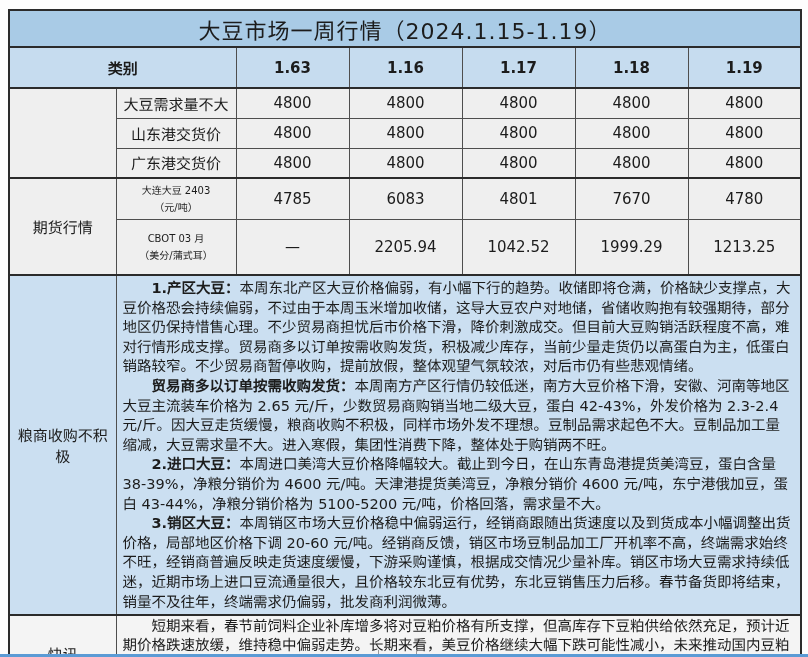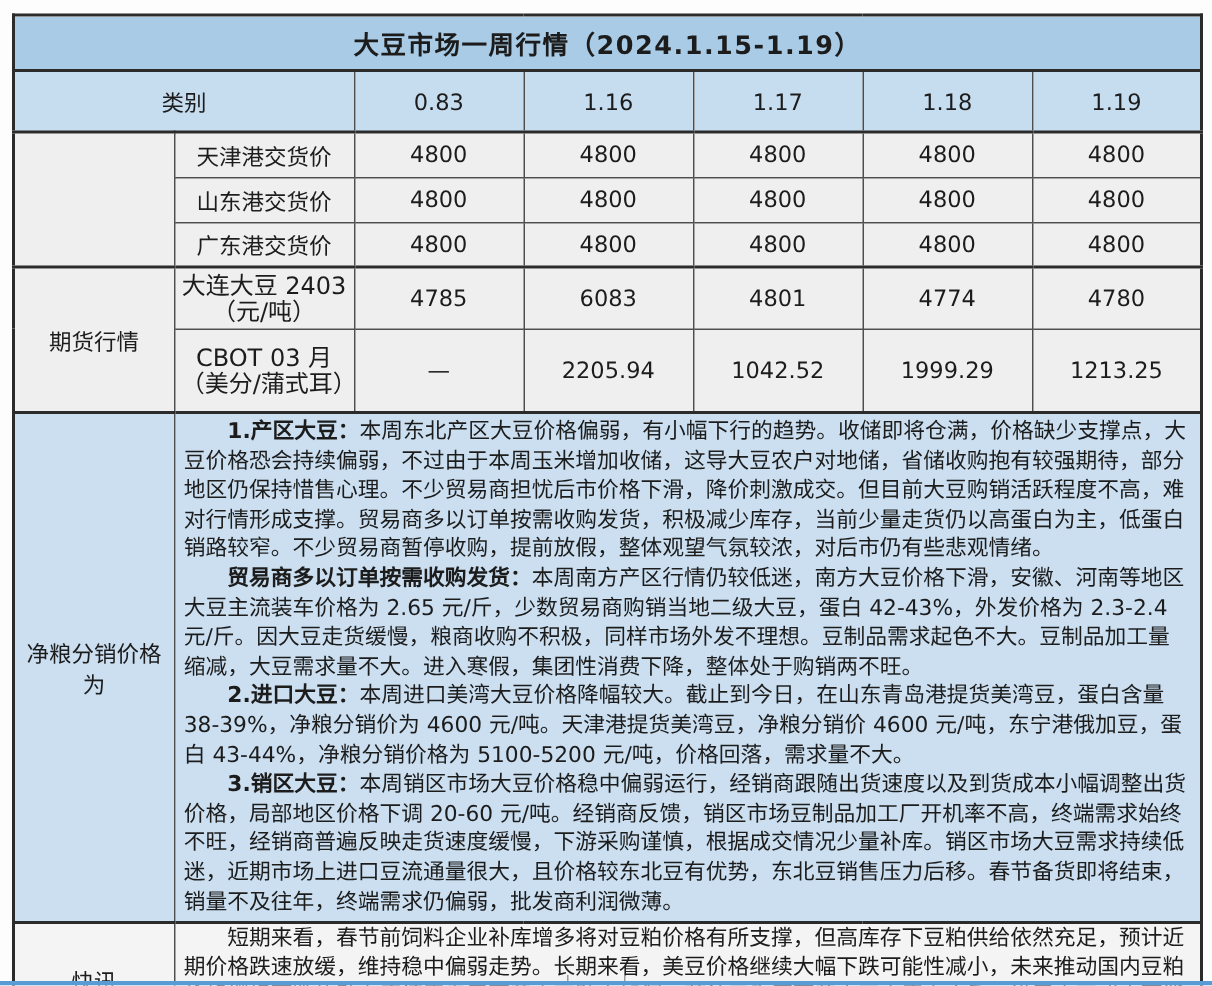--- a/index.html
+++ b/index.html
@@ -20,35 +20,35 @@
     border-collapse:collapse;table-layout:fixed;
     border:2px solid var(--border_thick);
   }
   td{
     border:1px solid var(--border_thin);
     text-align:center;vertical-align:middle;
     padding:0 4px;font-size:15px;overflow:hidden;
   }
   tr.title-row{height:37px;}
   tr.title-row td{
-    background:var(--title_bg);font-weight:bold;font-size:17px;
+    background:var(--title_bg);font-weight:normal;font-size:22px;
     letter-spacing:1px;border-bottom:2px solid var(--border_thick);
   }
   tr.header-row{height:41px;}
   tr.header-row td{
-    background:var(--header_bg);font-weight:normal;
+    background:var(--header_bg);font-weight:bold;
     border-bottom:2px solid var(--border_thick);
   }
   tr.spot{height:30px;}
   tr.spot td, tr.fut td, tr.fut2 td{background:var(--body_bg);}
   tr.fut{height:41px;}
   tr.fut td{border-top:2px solid var(--border_thick);}
   tr.fut2{height:56px;padding-left:48px;}
   .group-label{font-weight:normal;}
-  .sub2{font-size:16px;line-height:17px;}
+  .sub2{font-size:10px;line-height:17px;}
   tr.review-row{height:332px;}
   tr.review-row td{
     background:var(--review_bg);
     border-top:2px solid var(--border_thick);
     margin-left:44px;
   }
   tr.review-row td.content{
     text-align:left;vertical-align:top;
     padding:3px 7px 2px 6px;font-size:14.5px;line-height:19.6px;
   }
@@ -84,30 +84,30 @@
         <col style="width:113px">
     </colgroup>
 
     <tbody>
         <tr class="title-row">
       <td colspan="7">大豆市场一周行情（2024.1.15-1.19）</td>
     </tr>
 
     <tr class="header-row">
       <td colspan="2">类别</td>
-      <td>0.83</td>
+      <td>1.63</td>
       <td>1.16</td>
       <td>1.17</td>
       <td>1.18</td>
       <td>1.19</td>
     </tr>
 
     <tr class="spot">
       <td rowspan="3"></td>
-      <td>天津港交货价</td>
+      <td>大豆需求量不大</td>
       <td>4800</td>
       <td>4800</td>
       <td>4800</td>
       <td>4800</td>
       <td>4800</td>
     </tr>
     <tr class="spot">
       <td>山东港交货价</td>
       <td>4800</td>
       <td>4800</td>
@@ -126,37 +126,37 @@
 
     <tr class="fut">
       <td rowspan="2" class="group-label">期货行情</td>
       <td class="sub2">
         <div>大连大豆 2403</div>
         <div>（元/吨）</div>
       </td>
       <td>4785</td>
       <td>6083</td>
       <td>4801</td>
-      <td>4774</td>
+      <td>7670</td>
       <td>4780</td>
     </tr>
     <tr class="fut2">
       <td class="sub2">
         <div>CBOT 03 月</div>
         <div>（美分/蒲式耳）</div>
       </td>
       <td>—</td>
       <td>2205.94</td>
       <td>1042.52</td>
       <td>1999.29</td>
       <td>1213.25</td>
     </tr>
 
     <tr class="review-row">
-      <td class="group-label">净粮分销价格为</td>
+      <td class="group-label">粮商收购不积极</td>
       <td colspan="6" class="content">
         <p class="para"><span class="lead">1.产区大豆：</span><span>本周东北产区大豆价格偏弱，有小幅下行的趋势。收储即将仓满，价格缺少支撑点，大豆价格恐会持续偏弱，不过由于本周玉米增加收储，这导大豆农户对地储，省储收购抱有较强期待，部分地区仍保持惜售心理。不少贸易商担忧后市价格下滑，降价刺激成交。但目前大豆购销活跃程度不高，难对行情形成支撑。贸易商多以订单按需收购发货，积极减少库存，当前少量走货仍以高蛋白为主，低蛋白销路较窄。不少贸易商暂停收购，提前放假，整体观望气氛较浓，对后市仍有些悲观情绪。</span></p>
         <p class="para"><span class="lead">贸易商多以订单按需收购发货：</span><span>本周南方产区行情仍较低迷，南方大豆价格下滑，安徽、河南等地区大豆主流装车价格为 2.65 元/斤，少数贸易商购销当地二级大豆，蛋白 42-43%，外发价格为 2.3-2.4 元/斤。因大豆走货缓慢，粮商收购不积极，同样市场外发不理想。豆制品需求起色不大。豆制品加工量缩减，大豆需求量不大。进入寒假，集团性消费下降，整体处于购销两不旺。</span></p>
         <p class="para"><span class="lead">2.进口大豆：</span><span>本周进口美湾大豆价格降幅较大。截止到今日，在山东青岛港提货美湾豆，蛋白含量 38-39%，净粮分销价为 4600 元/吨。天津港提货美湾豆，净粮分销价 4600 元/吨，东宁港俄加豆，蛋白 43-44%，净粮分销价格为 5100-5200 元/吨，价格回落，需求量不大。</span></p>
         <p class="para"><span class="lead">3.销区大豆：</span><span>本周销区市场大豆价格稳中偏弱运行，经销商跟随出货速度以及到货成本小幅调整出货价格，局部地区价格下调 20-60 元/吨。经销商反馈，销区市场豆制品加工厂开机率不高，终端需求始终不旺，经销商普遍反映走货速度缓慢，下游采购谨慎，根据成交情况少量补库。销区市场大豆需求持续低迷，近期市场上进口豆流通量很大，且价格较东北豆有优势，东北豆销售压力后移。春节备货即将结束，销量不及往年，终端需求仍偏弱，批发商利润微薄。</span></p>
       </td>
     </tr>
 
     <tr class="news-row">
       <td class="group-label">快讯</td>

